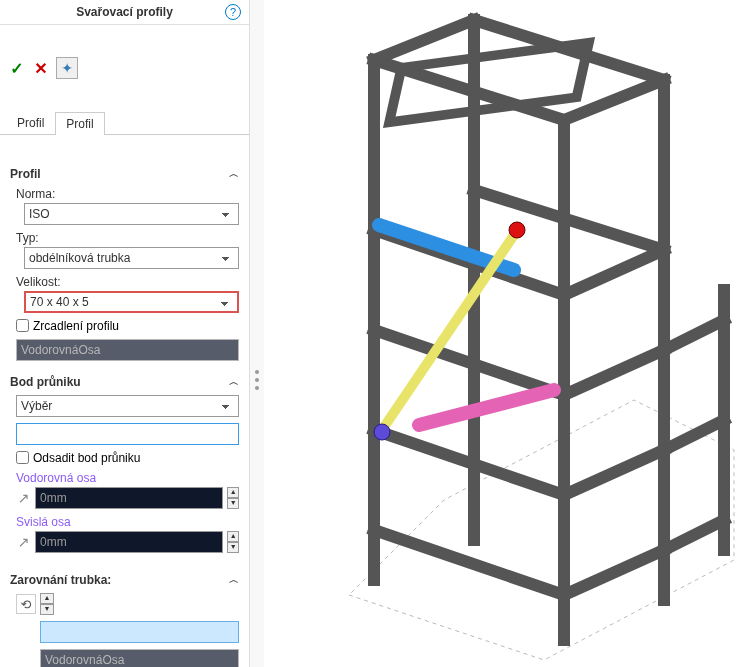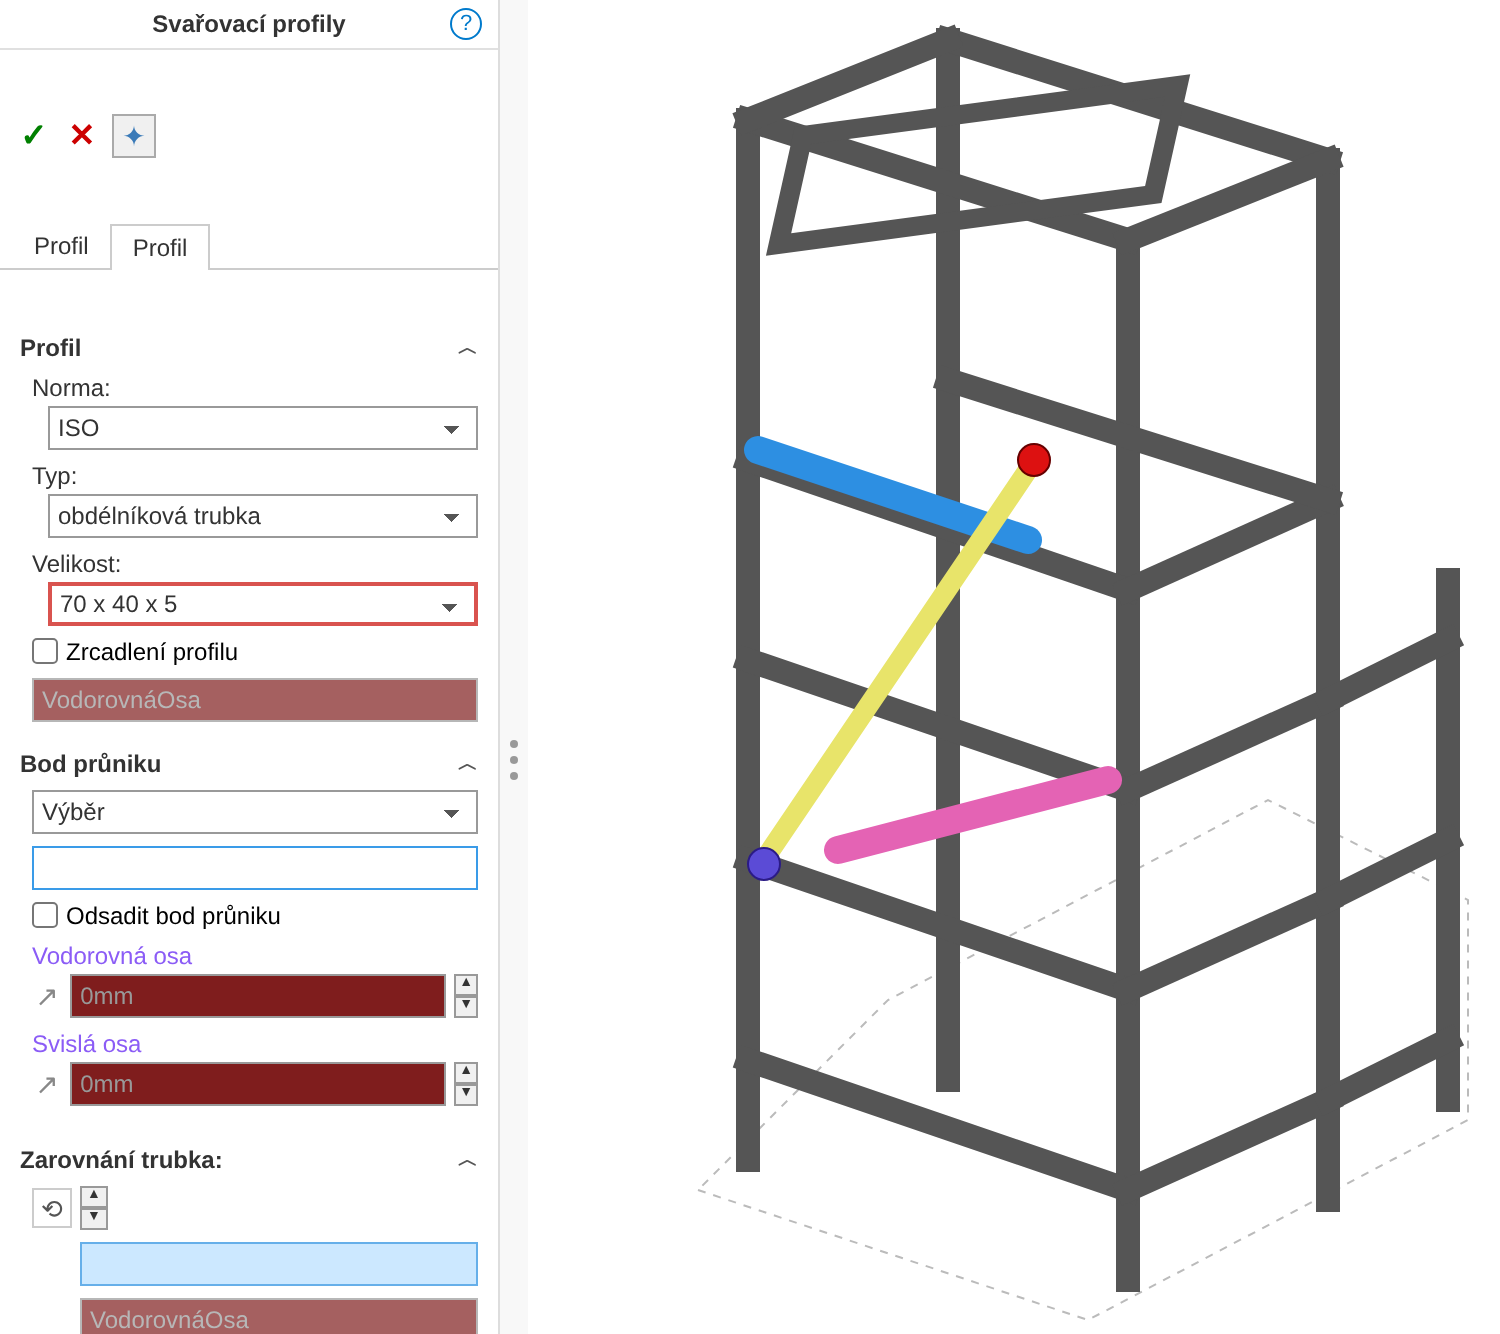--- a/index.html
+++ b/index.html
@@ -19,21 +19,21 @@
 .tab.active { border-color: #ccc; background: #fff; position: relative; top: 1px; }
 .scroll-area { flex: 1; overflow-y: auto; padding: 0 4px; }
 .section { margin-bottom: 4px; }
 .section-header { display: flex; justify-content: space-between; align-items: center; padding: 4px 6px; font-weight: 600; color: #333; cursor: pointer; }
 .section-header .chev { font-size: 10px; color: #555; }
 .section-body { padding: 2px 6px 6px 12px; }
 .field-label { color: #333; margin-bottom: 2px; display: block; }
 .select, .text-input { width: 100%; height: 22px; border: 1px solid #999; background: #fff; padding: 0 4px; font-size: 12px; color: #333; }
 .select { appearance: none; background-image: linear-gradient(45deg, transparent 50%, #555 50%), linear-gradient(135deg, #555 50%, transparent 50%); background-position: calc(100% - 12px) 9px, calc(100% - 8px) 9px; background-size: 4px 4px, 4px 4px; background-repeat: no-repeat; padding-right: 20px; }
 .select.indent { margin-left: 8px; width: calc(100% - 8px); }
-.select.disabled, .text-input.disabled { background: #7f1d1d; color: #999; }
+.select.disabled, .text-input.disabled { background: #0f172a; color: #999; }
 .highlight-red { border: 2px solid #d9534f !important; }
 .highlight-blue { background: #cce8ff !important; border: 1px solid #66afe9 !important; }
 .highlight-blue-border { border: 1px solid #3a9be8 !important; }
 .field-group { margin-bottom: 6px; }
 .checkbox-row { display: flex; align-items: flex-start; gap: 4px; margin-bottom: 6px; }
 .checkbox-row input { width: 13px; height: 13px; }
 .spin-row { display: flex; align-items: center; gap: 4px; }
 .spin-icon { width: 18px; height: 18px; display: flex; align-items: center; justify-content: center; color: #888; font-size: 14px; }
 .spin-btns { width: 14px; display: flex; flex-direction: column; }
 .spin-btn { height: 11px; border: 1px solid #999; background: #f0f0f0; font-size: 7px; line-height: 7px; text-align: center; cursor: pointer; color: #333; }

